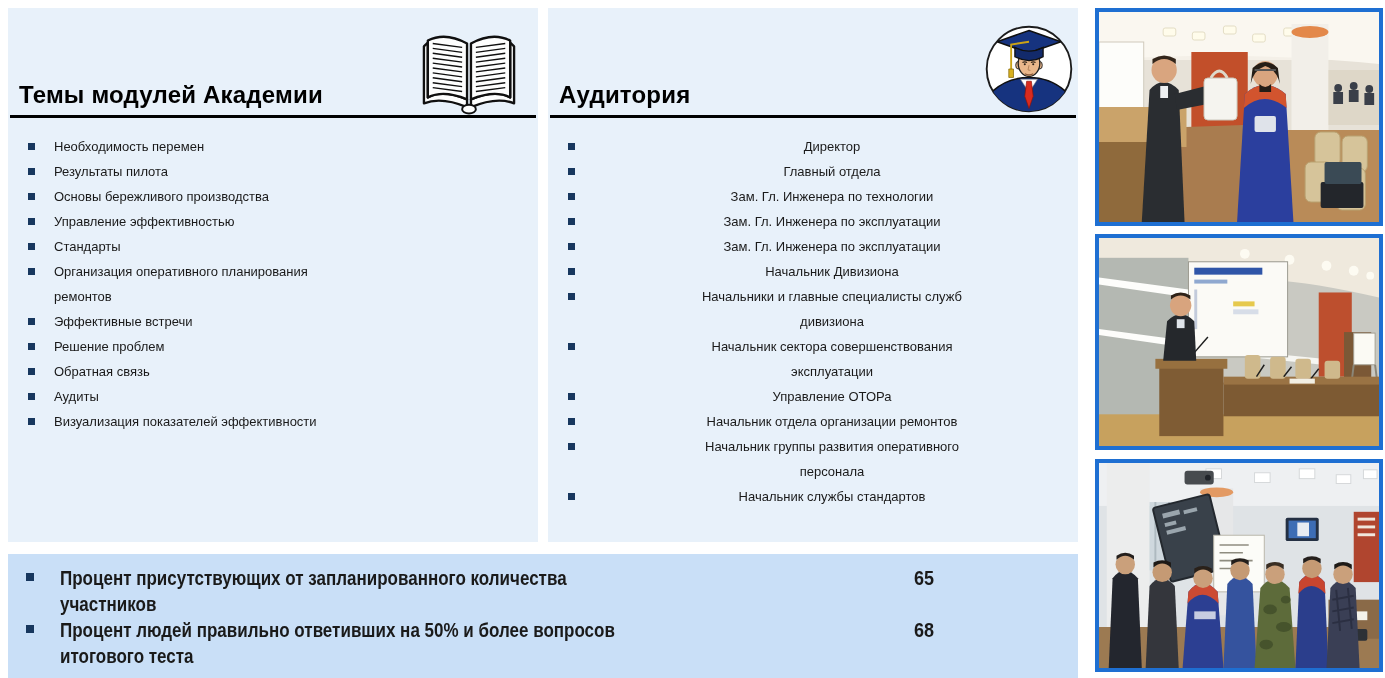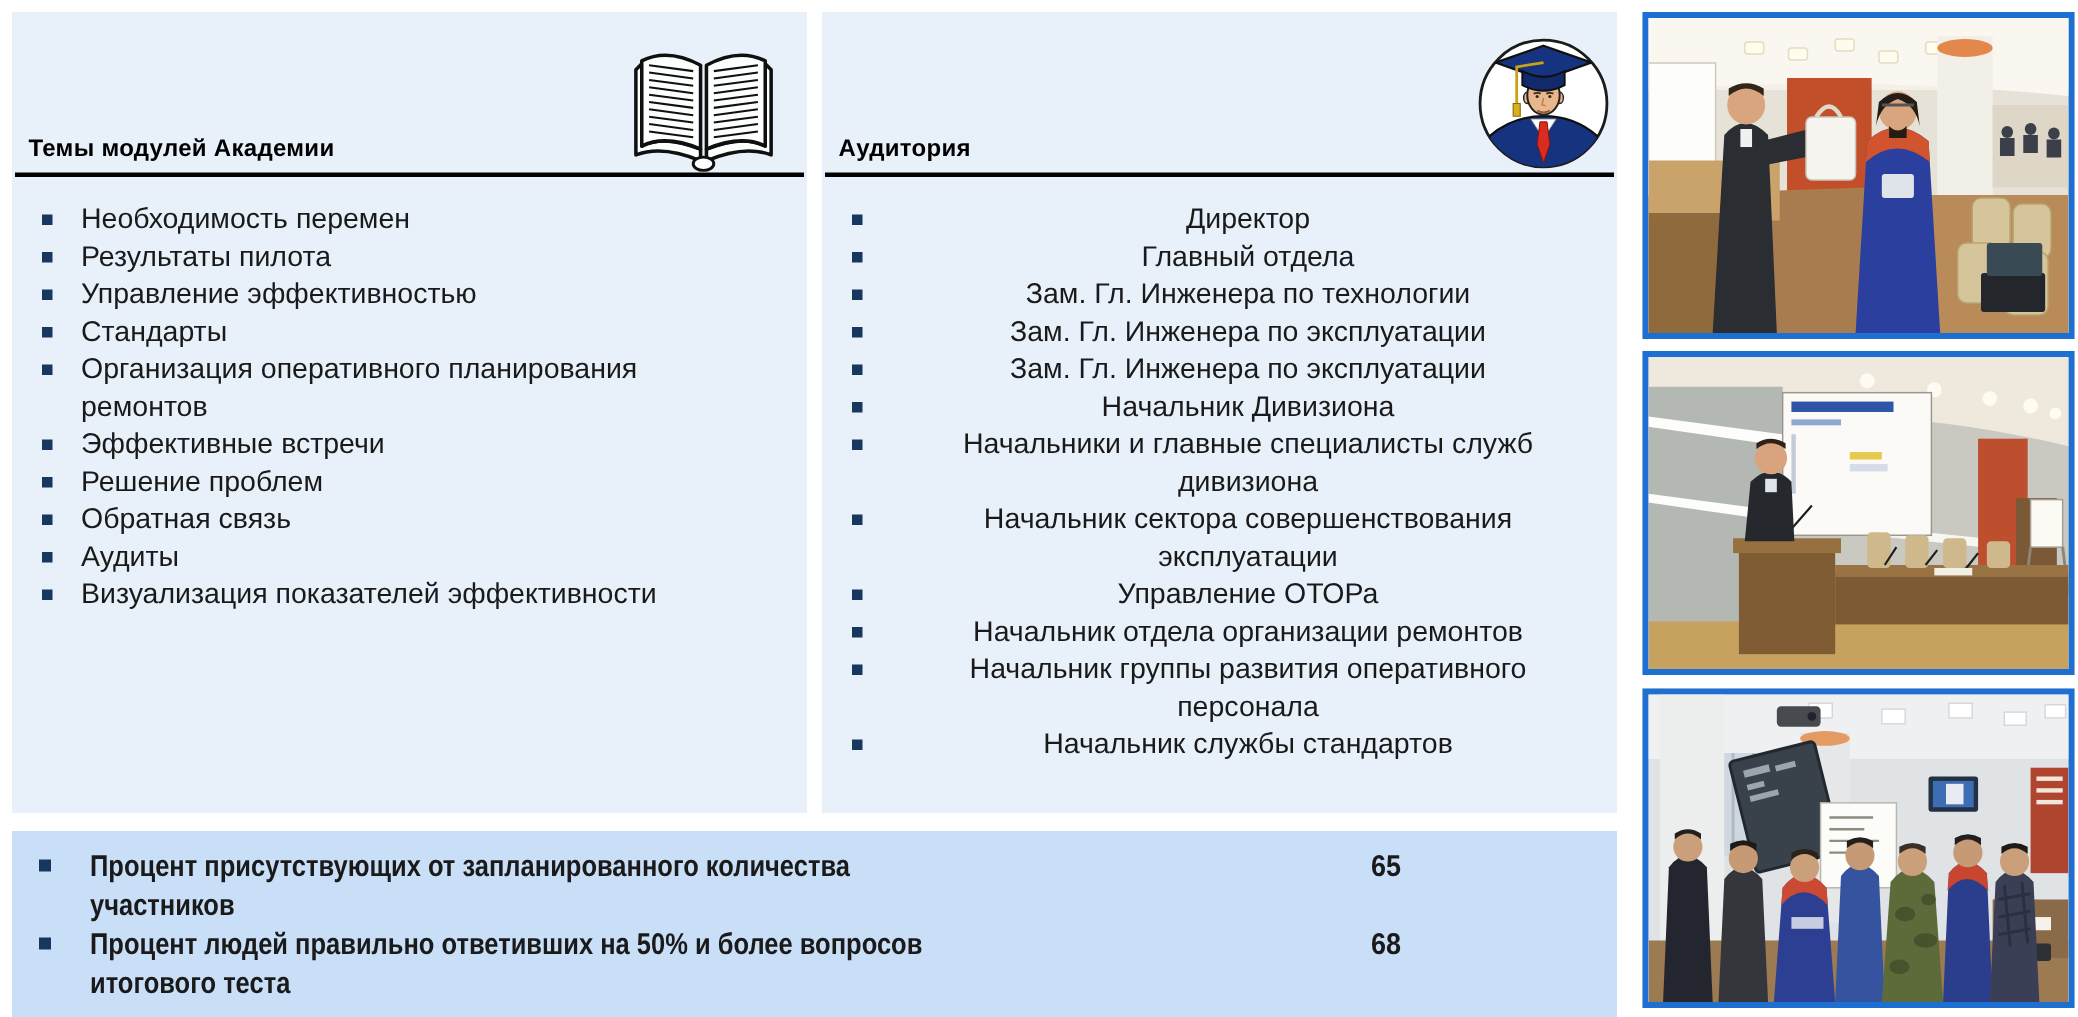--- a/index.html
+++ b/index.html
@@ -6,29 +6,29 @@
   body{width:1385px;height:678px;position:relative;overflow:hidden;
        font-family:"Liberation Sans", sans-serif;color:#1a1a1a;}
 
   
   .panel{position:absolute;top:8px;width:530px;height:534px;background:#e8f1fa;}
   #panel-modules{left:8px;}
   #panel-audience{left:548px;text-align:center;}
 
   .panel-header{position:relative;height:107px;border-bottom:3px solid #000;margin:0 2px;}
   .panel-title{position:absolute;left:9px;bottom:6px;margin:0;
-               font-size:16px;font-weight:bold;color:#000;letter-spacing:.2px;}
+               font-size:24px;font-weight:bold;color:#000;letter-spacing:.2px;}
   .panel-icon{position:absolute;bottom:-2px;}
   .book-icon{right:18px;width:98px;height:92px;}
   .grad-icon{right:0px;width:94px;height:96px;}
   .panel-icon svg{display:block;width:100%;height:100%;}
 
   .panel-list{list-style:none;margin:16px 0 0;padding:0 8px 0 20px;}
   .panel-list li{display:grid;grid-template-columns:26px 1fr;
-                 font-size:19px;line-height:25px;}
+                 font-size:13px;line-height:25px;}
   .blt{width:7px;height:7px;background:#17375e;margin-top:9px;}
   .lbl{white-space:pre-line;}
 
   
   .stats{position:absolute;left:8px;top:554px;width:1070px;height:142px;
          background:#c9dff7;padding:11px 0 0 18px;box-sizing:border-box;}
   .stat-row{display:grid;grid-template-columns:34px 854px auto;}
   .stat-bullet{width:8px;height:8px;background:#17375e;margin-top:8px;}
   .stat-label{font-size:20px;line-height:26px;font-weight:bold;white-space:pre-line;
               transform:scaleX(.85);transform-origin:0 0;}
@@ -64,20 +64,24 @@
     </span>
   </div>
   <ul class="panel-list">
     <li>
         <span class="blt"></span>
         <span class="lbl">Необходимость перемен</span>
       </li>
     <li>
         <span class="blt"></span>
         <span class="lbl">Результаты пилота</span>
+      </li>
+    <li>
+        <span class="blt"></span>
+        <span class="lbl">Основы бережливого производства</span>
       </li>
     <li>
         <span class="blt"></span>
         <span class="lbl">Управление эффективностью</span>
       </li>
     <li>
         <span class="blt"></span>
         <span class="lbl">Стандарты</span>
       </li>
     <li>

